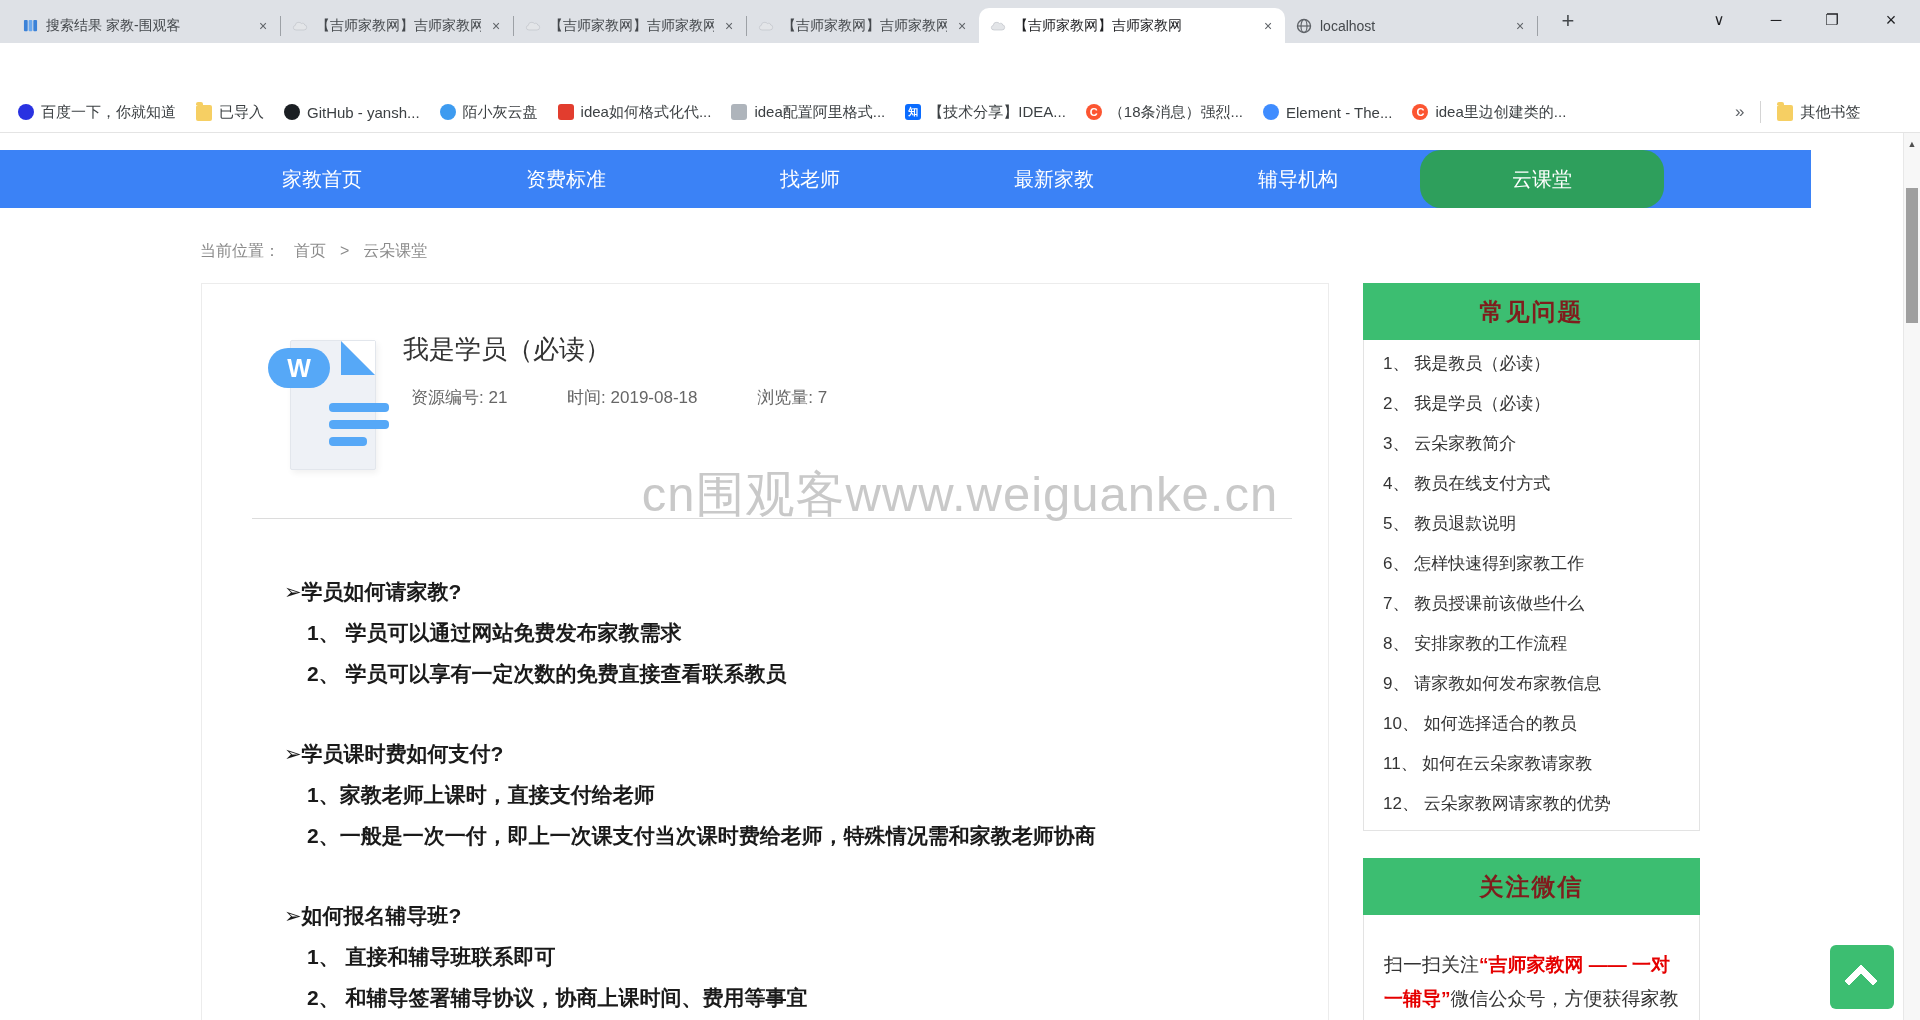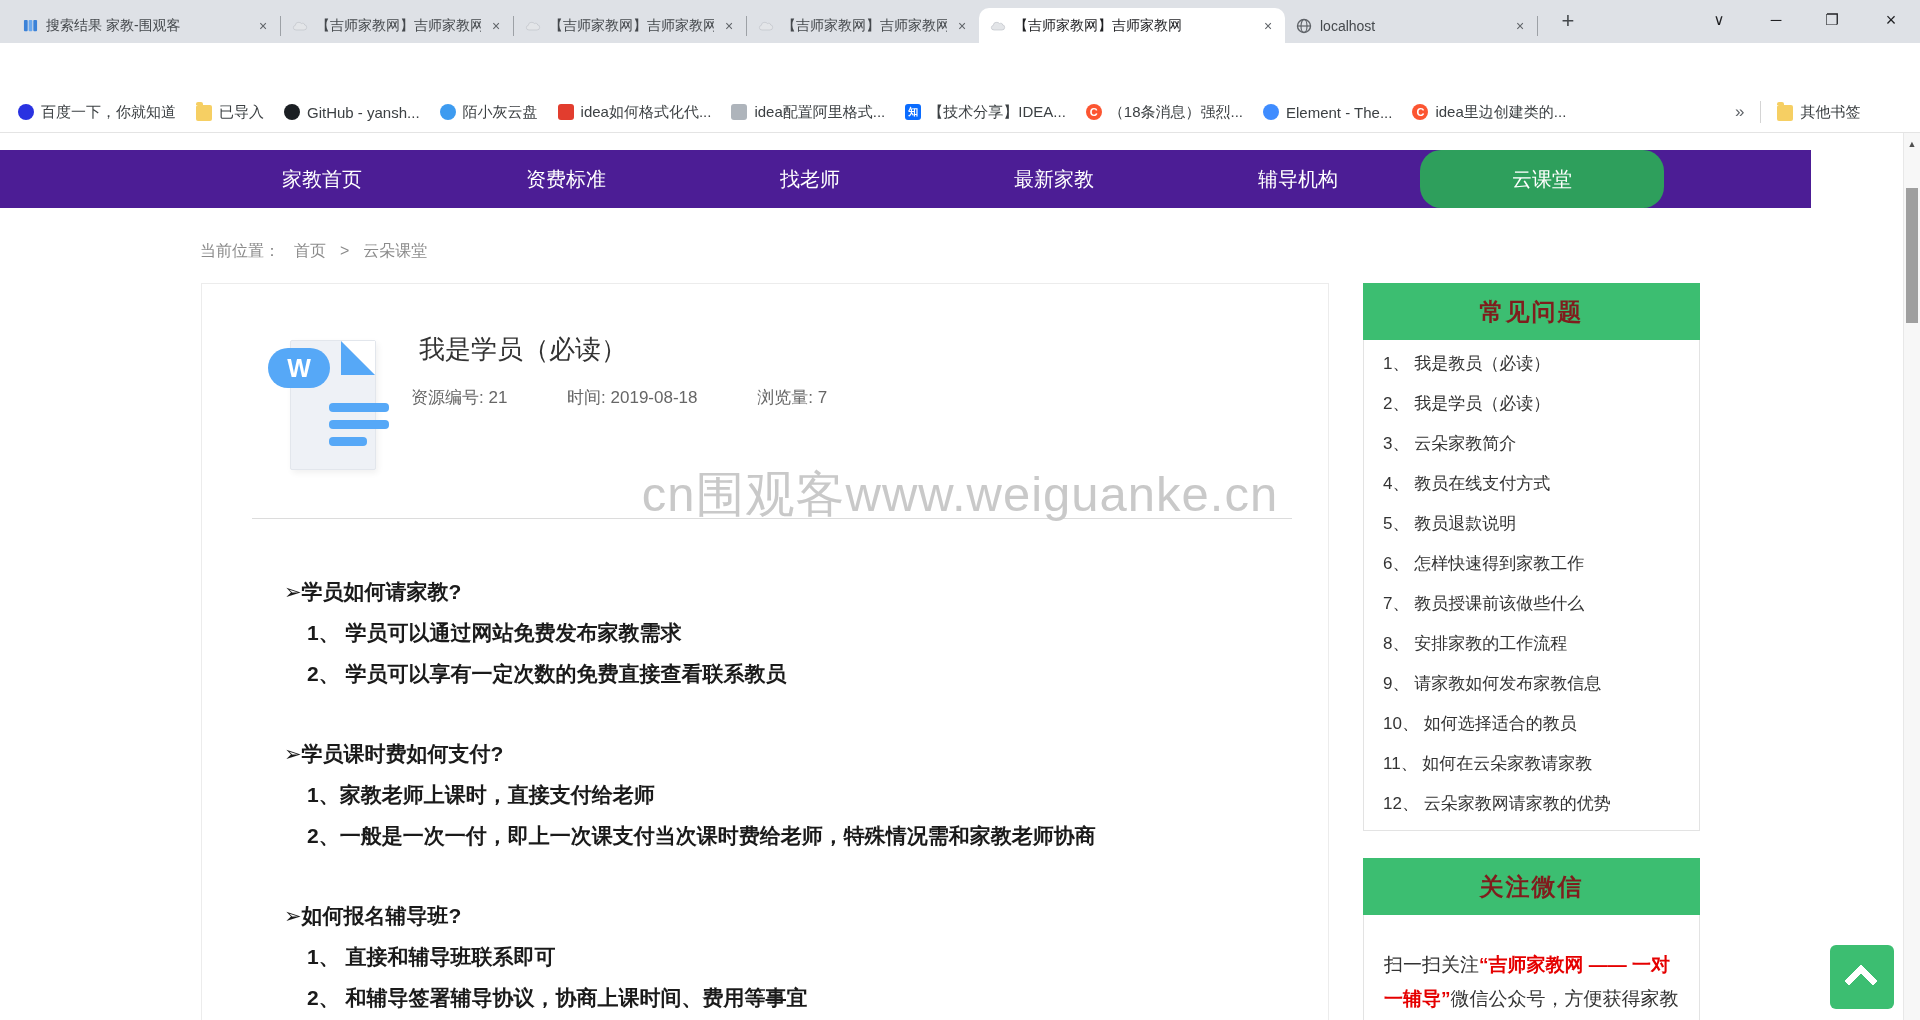--- a/index.html
+++ b/index.html
@@ -54,21 +54,21 @@
   .bi-red { background:#e23d2e; }
   .bi-gray { background:#aeb4bb; }
   .bi-zhihu { background:#0a6cff; font-size:10px; }
   .bi-csdn { background:#fc5531; border-radius:50%; font-size:11px; }
   .bi-element { background:#3f8cff; border-radius:50%; }
   .bm-right { position:absolute; left:1735px; top:0; height:40px; display:flex; align-items:center; }
   .bm-chevrons { font-size:17px; color:#5f6368; margin-right:16px; }
   .bm-vdiv { width:1px; height:22px; background:#d4d4d4; margin-right:16px; }
 
   
-  .navbar { left:0; top:150px; width:1811px; height:58px; background:#4c1d95; }
+  .navbar { left:0; top:150px; width:1811px; height:58px; background:#3b82f6; }
   .nav-inner { position:absolute; left:200px; top:0; width:1464px; height:58px; display:flex; }
   .nav-item { width:244px; height:58px; line-height:58px; text-align:center; color:#fff; font-size:20px; }
   .nav-item.active { background:#2e9f5c;border-radius:21px; }
 
   .breadcrumb { left:200px; top:240px; height:22px; font-size:16px; color:#8b8b8b; display:flex; align-items:center; }
   .breadcrumb span { margin-right:14px; }
 
   .card { left:201px; top:283px; width:1128px; height:737px; background:#fff;
           border:1px solid #ececec; border-bottom:none; }
 
@@ -77,21 +77,21 @@
               border:1px solid #e2e6ec; border-radius:2px; box-shadow:2px 3px 6px rgba(0,0,0,.06); }
   .doc-fold { position:absolute; right:0; top:0; width:34px; height:34px; background:#56a8f7;
               clip-path:polygon(0 0, 0 100%, 100% 100%); }
   .doc-fold-cut { position:absolute; right:0; top:0; width:34px; height:34px; background:#fff;
               clip-path:polygon(0 0, 100% 0, 100% 100%); }
   .doc-badge { position:absolute; left:0; top:10px; width:62px; height:40px; background:#56a8f7;
                border-radius:20px; color:#fff; font-weight:bold; font-size:25px; text-align:center;
                line-height:40px; }
   .doc-line { position:absolute; left:38px; height:9px; border-radius:4px; background:#56a8f7; }
 
-  .art-title { position:absolute; left:217px; top:48px; font-size:26px; color:#333; font-weight:500; }
+  .art-title { position:absolute; left:201px; top:48px; font-size:26px; color:#333; font-weight:500; }
   .art-meta { position:absolute; left:209px; top:102px; font-size:17px; color:#666; }
   .art-meta span { margin-right:55px; }
 
   .hr { position:absolute; left:50px; top:234px; width:1040px; border-top:1px solid #dcdcdc; }
 
   .body-text { position:absolute; left:82px; top:287px; width:1000px; font-size:21px; font-weight:700;
                color:#1a1a1a; line-height:41px; }
   .sect { margin-bottom:39px; }
   .sect .li { padding-left:23px; }
 

